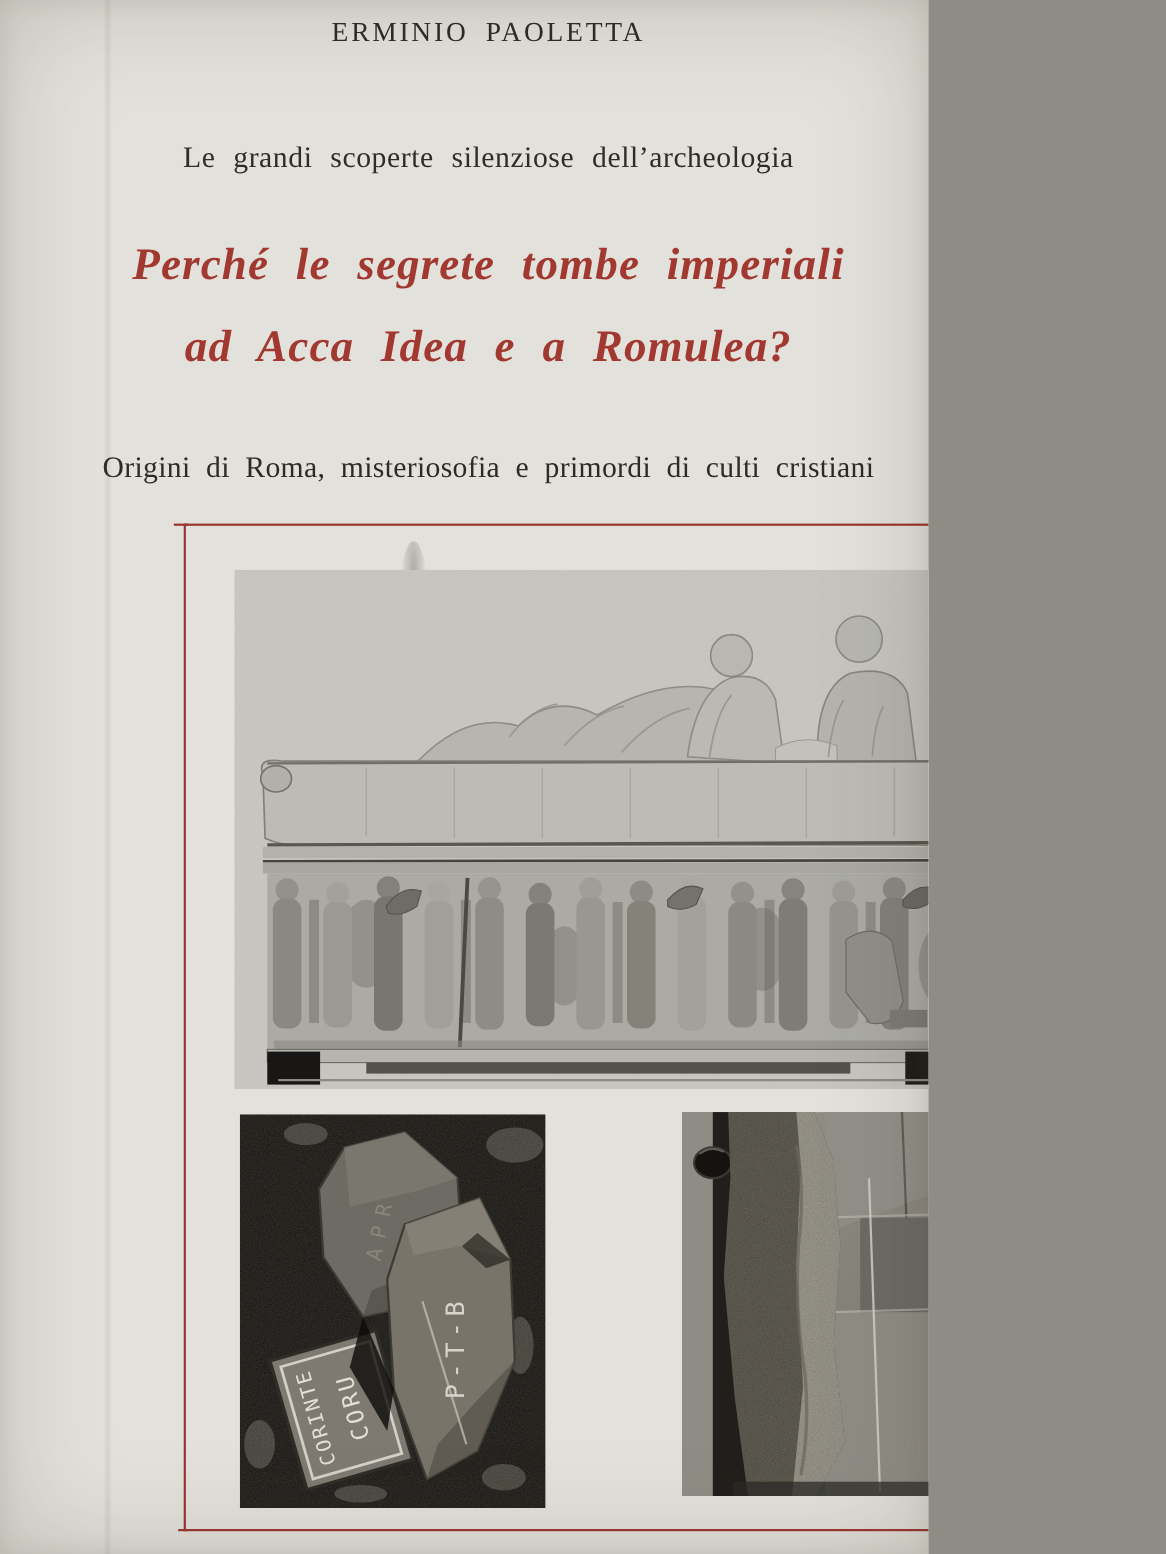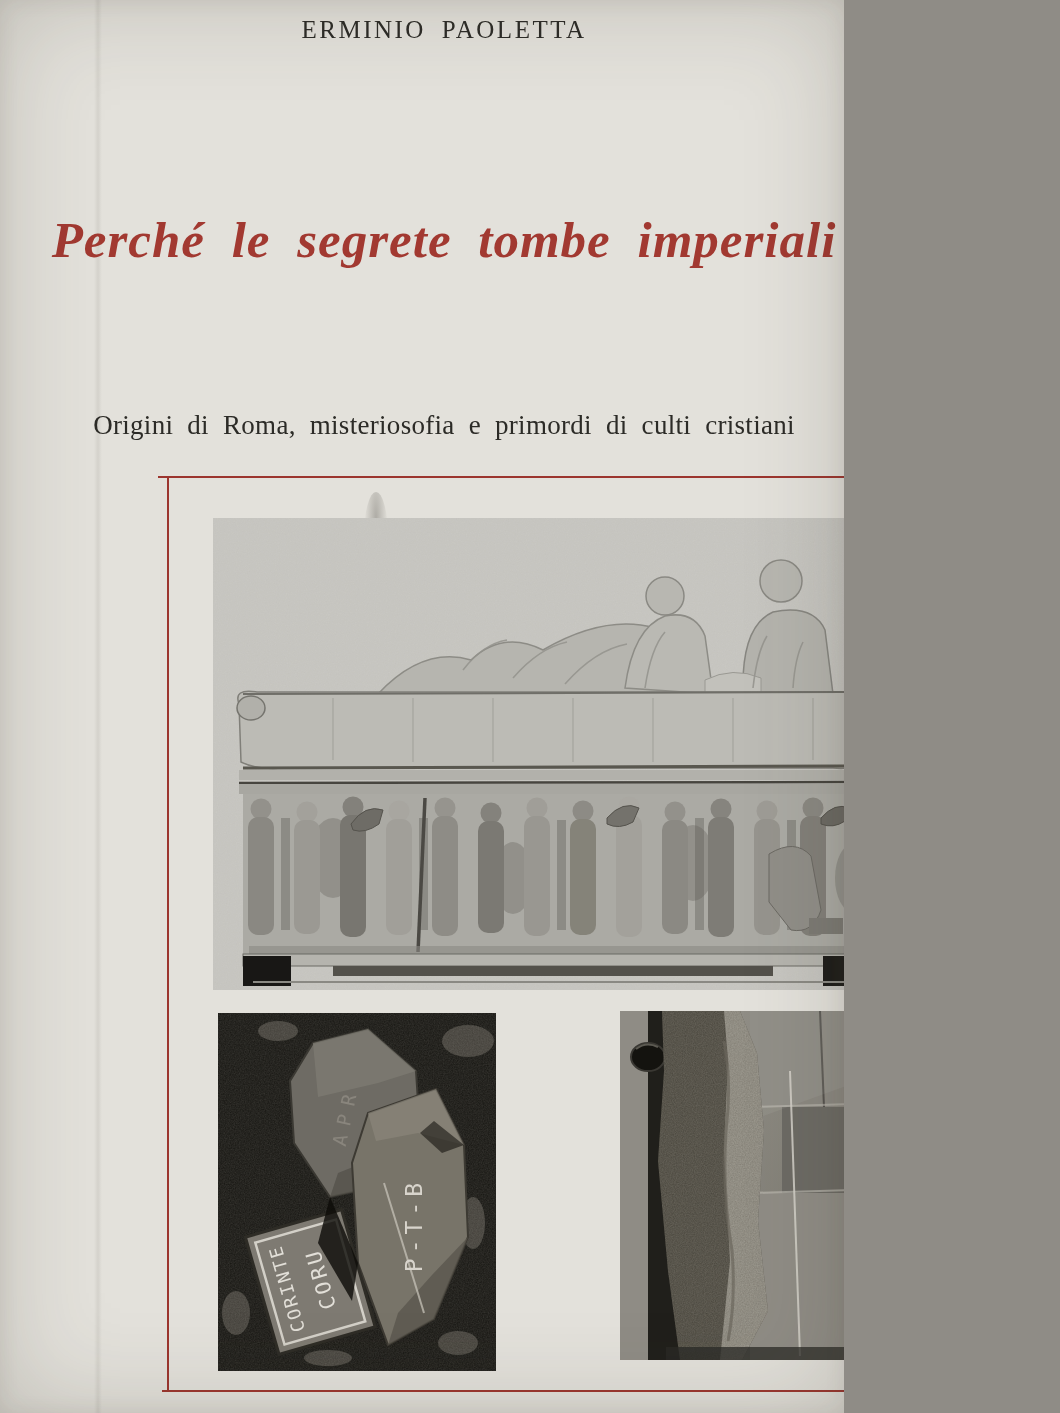--- a/index.html
+++ b/index.html
@@ -11,21 +11,21 @@
   .crease{position:absolute;left:94px;top:0;width:8px;height:100%;
     background:linear-gradient(90deg,rgba(90,85,75,0),rgba(90,85,75,.10),rgba(90,85,75,0));}
   .vignette{position:absolute;inset:0;pointer-events:none;
     box-shadow:inset 0 0 100px rgba(70,62,50,.22), inset 0 0 20px rgba(70,62,50,.10);}
   .stain{position:absolute;left:364px;top:492px;width:24px;height:88px;border-radius:50%;
     background:radial-gradient(ellipse at 50% 30%, rgba(95,92,85,.40), rgba(95,92,85,0) 70%);}
   .textline{position:absolute;left:44px;right:0;text-align:center;color:#2c2b27;}
   .author{top:16px;font-size:25px;letter-spacing:2.5px;word-spacing:7px;}
   .series{top:128px;font-size:27px;letter-spacing:.5px;word-spacing:9px;color:#2e2d29;}
   .main-title{top:203px;color:#a23931;font-style:italic;font-weight:700;
-    font-size:51px;line-height:74px;word-spacing:13px;letter-spacing:1px;}
+    font-size:41px;line-height:74px;word-spacing:13px;letter-spacing:1px;}
   .subtitle{top:394px;font-size:27px;letter-spacing:.3px;word-spacing:7px;margin-top:16px;}
   .frame{position:absolute;left:167px;top:476px;width:769px;height:912px;
     border:2px solid #9c352e;}
   .tick{position:absolute;background:#9c352e;}
   .tick-tl{left:-11px;top:-2px;width:13px;height:2px;}
   .tick-tr{right:-2px;top:-9px;width:2px;height:11px;}
   .tick-bl{left:-7px;bottom:-2px;width:9px;height:2px;}
   figure.photo{margin:0;position:absolute;}
   .photo svg{display:block;width:100%;height:100%;}
   .photo-sarc{left:213px;top:518px;width:688px;height:472px;}
@@ -33,23 +33,25 @@
   .photo-stele{left:620px;top:1011px;width:267px;height:349px;}
 </style>
 </head>
 <body>
 
 <div class="page">
 
   <div class="crease"></div>
 
   <div class="textline author">ERMINIO PAOLETTA</div>
+  <div class="textline series">Le grandi scoperte silenziose dell’archeologia</div>
 
   <div class="textline main-title">
     <div>Perché le segrete tombe imperiali</div>
+    <div>ad Acca Idea e a Romulea?</div>
   </div>
 
   <div class="textline subtitle">Origini di Roma, misteriosofia e primordi di culti cristiani</div>
 
   <div class="frame">
     <span class="tick tick-tl"></span>
     <span class="tick tick-tr"></span>
     <span class="tick tick-bl"></span>
   </div>
 

